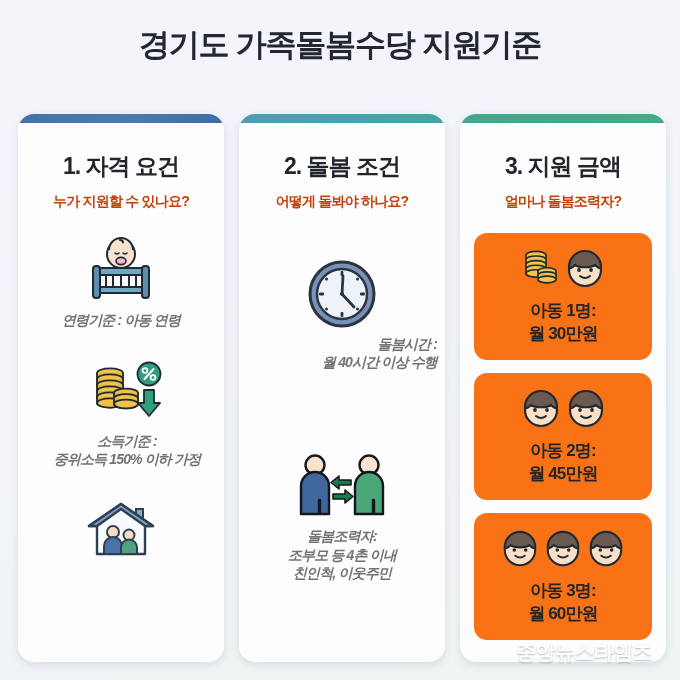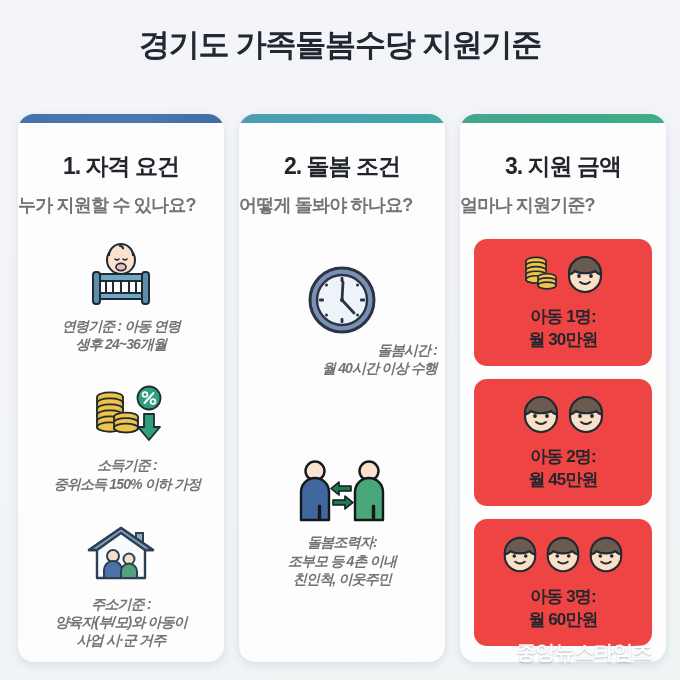--- a/index.html
+++ b/index.html
@@ -66,24 +66,24 @@
   .card-heading {
     text-align: center;
     font-size: 23px;
     font-weight: 900;
     color: #22262c;
     letter-spacing: -1px;
     margin-top: 25px;
   }
 
   .card-sub {
-    text-align: left;
-    font-size: 18px;
+    text-align: center;
+    font-size: 14px;
     font-weight: 700;
-    color: #737373;
+    color: #c2410c;
     letter-spacing: -0.8px;
     margin-top: 11px;
   }
 
   
   .feature {
     text-align: center;
     padding: 0 8px;
   }
   .feature-icon {
@@ -111,21 +111,21 @@
 
   
   .amount-list {
     margin-top: 22px;
     padding: 0 14px;
     display: flex;
     flex-direction: column;
     gap: 13px;
   }
   .amount-tile {
-    background: #ef4444;
+    background: #f97316;
     border-radius: 13px;
     padding: 12px 6px 14px;
     text-align: center;
   }
   .amount-icons {
     height: 48px;
     display: flex;
     align-items: center;
     justify-content: center;
     gap: 3px;
@@ -185,21 +185,20 @@
             <line x1="21" y1="38" x2="21" y2="50"></line>
             <line x1="28" y1="38" x2="28" y2="50"></line>
             <line x1="36" y1="38" x2="36" y2="50"></line>
             <line x1="44" y1="38" x2="44" y2="50"></line>
             <line x1="51" y1="38" x2="51" y2="50"></line>
           </g>
         </svg>
       </div>
       <div class="feature-text">
         <div class="lead">연령기준 : 아동 연령</div>
-        <div>생후 24~36개월</div>
       </div>
     </div>
 
     <div class="feature f2">
       <div class="feature-icon">
         <svg width="78" height="60" viewBox="0 0 78 60">
           <g stroke="#1f2a33" stroke-width="1.8">
             <ellipse cx="22" cy="12" rx="13" ry="4.6" fill="#f0c44c"></ellipse>
             <path d="M9 12v6c0 2.5 5.8 4.6 13 4.6s13-2.1 13-4.6v-6" fill="#e8b838"></path>
             <ellipse cx="22" cy="18" rx="13" ry="4.6" fill="#f0c44c"></ellipse>
@@ -237,25 +236,20 @@
         <svg width="74" height="62" viewBox="0 0 74 62">
           <rect x="52" y="10" width="7" height="15" fill="#8fa9c4" stroke="#2f3f52" stroke-width="2"></rect>
           <path d="M37 5 5 27h8v28h48V27h8z" fill="#f7fbfd" stroke="#2f3f52" stroke-width="2.4" stroke-linejoin="round"></path>
           <path d="M37 5 5 27h8l24-17 24 17h8z" fill="#7e9fc4" stroke="#2f3f52" stroke-width="2.4" stroke-linejoin="round"></path>
           <circle cx="29" cy="33" r="6" fill="#f7ddc7" stroke="#2f3f52" stroke-width="2"></circle>
           <path d="M20 55v-8a9 9 0 0 1 18 0v8z" fill="#4a72a8" stroke="#2f3f52" stroke-width="2" stroke-linejoin="round"></path>
           <circle cx="45" cy="36" r="5.5" fill="#f7ddc7" stroke="#2f3f52" stroke-width="2"></circle>
           <path d="M37 55v-6.5a8 8 0 0 1 16 0V55z" fill="#4fa37e" stroke="#2f3f52" stroke-width="2" stroke-linejoin="round"></path>
         </svg>
       </div>
-      <div class="feature-text">
-        <div class="lead">주소기준 :</div>
-        <div>양육자(부/모)와 아동이</div>
-        <div>사업 시·군 거주</div>
-      </div>
     </div>
   </div>
 
   <div class="card c2">
     <div class="card-topbar"></div>
     <div class="card-heading">2. 돌봄 조건</div>
     <div class="card-sub">어떻게 돌봐야 하나요?</div>
 
     <div class="feature f1">
       <div class="feature-icon">
@@ -301,21 +295,21 @@
         <div class="lead">돌봄조력자:</div>
         <div>조부모 등 4촌 이내</div>
         <div>친인척, 이웃주민</div>
       </div>
     </div>
   </div>
 
   <div class="card c3">
     <div class="card-topbar"></div>
     <div class="card-heading">3. 지원 금액</div>
-    <div class="card-sub">얼마나 지원기준?</div>
+    <div class="card-sub">얼마나 돌봄조력자?</div>
 
     <div class="amount-list">
 
       <div class="amount-tile">
         <div class="amount-icons">
           <svg width="40" height="44" viewBox="0 0 40 44">
             <g stroke="#1f2a33" stroke-width="1.6">
               <ellipse cx="15" cy="8" rx="10" ry="3.6" fill="#f0c44c"></ellipse>
               <path d="M5 8v4.6c0 2 4.5 3.6 10 3.6s10-1.6 10-3.6V8" fill="#e8b838"></path>
               <ellipse cx="15" cy="12.6" rx="10" ry="3.6" fill="#f0c44c"></ellipse>

